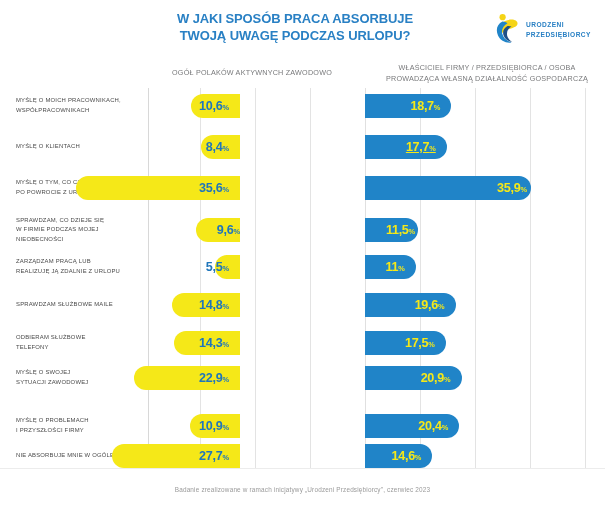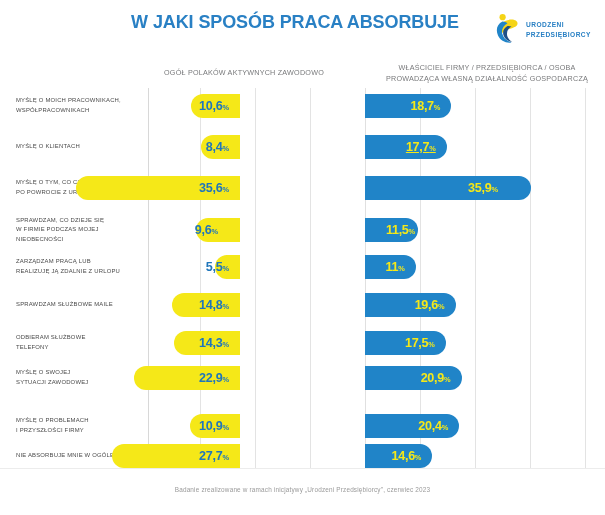--- a/index.html
+++ b/index.html
@@ -21,21 +21,21 @@
     position: absolute;
     left: 0; top: 0;
     width: 605px;
     height: 58px;
   }
   #title {
     position: absolute;
     left: 100px; top: 11px;
     width: 390px;
     text-align: center;
-    font-size: 18px;
+    font-size: 13px;
     font-weight: bold;
     line-height: 1.28;
     letter-spacing: -0.1px;
     color: #2980c4;
     text-transform: uppercase;
   }
   #title .line { display: block; white-space: nowrap; }
 
   #logo {
     position: absolute;
@@ -62,21 +62,21 @@
   
   .col-head {
     position: absolute;
     font-size: 7.2px;
     line-height: 1.5;
     letter-spacing: 0.22px;
     color: #77787a;
     text-align: center;
     text-transform: uppercase;
   }
-  #col-head-left  { left: 144px; top: 68px; width: 200px; }
+  #col-head-left  { left: 152px; top: 68px; width: 200px; }
   #col-head-right { left: 370px; top: 63px; width: 234px; }
 
   
   #chart {
     position: absolute;
     left: 0; top: 88px;
     width: 605px;
     height: 380px;
   }
   .gridline {
@@ -176,20 +176,21 @@
     color: #9a9a9a;
   }
 </style>
 </head>
 <body>
 
 <div id="header">
 
   <div id="title">
     <span class="line">W JAKI SPOSÓB PRACA ABSORBUJE</span>
+    <span class="line">TWOJĄ UWAGĘ PODCZAS URLOPU?</span>
   </div>
 
   <div id="logo">
     <div id="logo-mark">
       <svg viewBox="0 0 30 34" width="30" height="34" aria-hidden="true">
         <circle cx="9.6" cy="5.2" r="3.1" fill="#f5d416"></circle>
         <path d="M12 9 C19 6, 25 8, 24.5 12 C24 15.5, 18 16, 14 18 C10.5 19.8, 9 21, 9 21 L6.5 16 C6.5 16, 7.5 11, 12 9 Z" fill="#f5d416"></path>
         <path d="M9.5 9.5 C4 12, 2.5 18, 5 23.5 C7.2 28.4, 13 31.5, 18.5 30.5 C13.5 28.8, 10 25.5, 9.2 21.5 C8.4 17.4, 10.2 13.6, 14.5 11.2 C13 10.2, 11.2 9.4, 9.5 9.5 Z" fill="#2084c8"></path>
         <path d="M14.5 14 C10.5 16.2, 9.3 20, 10.6 23.6 C11.9 27.2, 15.3 29.6, 19.2 29.8 C15.6 27.6, 13.8 24.6, 14 21.4 C14.2 18.4, 15.8 16, 18.5 14.6 C17.2 14.1, 15.8 13.8, 14.5 14 Z" fill="#1f4f86"></path>
       </svg>
@@ -239,30 +240,30 @@
         <div class="val val-blue" style="left: 435.774px; transform: translate(-100%, -50%); text-decoration: underline;">17,7<span class="pct">%</span></div>
       </div>
       <div class="row" style="top: 88px; height: 24px;">
         <div class="row-label" style="top: 2.4px;">
           <div>MYŚLĘ O TYM, CO CZEKA MNIE</div>
           <div>PO POWROCIE Z URLOPU</div>
         </div>
         <div class="bar bar-yellow" style="right: 240px; width: 164.472px;"></div>
         <div class="val val-yellow" style="right: 251px;">35,6<span class="pct">%</span></div>
         <div class="bar bar-blue" style="left: 365px; width: 165.858px;"></div>
-        <div class="val val-blue" style="left: 498px; transform: translate(-100%, -50%); text-align: right;">35,9<span class="pct">%</span></div>
+        <div class="val val-blue" style="left: 527px; transform: translate(-100%, -50%); text-align: right;">35,9<span class="pct">%</span></div>
       </div>
       <div class="row" style="top: 130px; height: 24px;">
         <div class="row-label" style="top: -2.4px;">
           <div>SPRAWDZAM, CO DZIEJE SIĘ</div>
           <div>W FIRMIE PODCZAS MOJEJ</div>
           <div>NIEOBECNOŚCI</div>
         </div>
         <div class="bar bar-yellow" style="right: 240px; width: 44.352px;"></div>
-        <div class="val val-yellow" style="right: 262px;">9,6<span class="pct">%</span></div>
+        <div class="val val-yellow" style="right: 240px;">9,6<span class="pct">%</span></div>
         <div class="bar bar-blue" style="left: 365px; width: 53.13px;"></div>
         <div class="val val-blue" style="left: 407.13px; transform: translate(-100%, -50%); margin-left: 8px;">11,5<span class="pct">%</span></div>
       </div>
       <div class="row" style="top: 167px; height: 24px;">
         <div class="row-label" style="top: 2.4px;">
           <div>ZARZĄDZAM PRACĄ LUB</div>
           <div>REALIZUJĘ JĄ ZDALNIE Z URLOPU</div>
         </div>
         <div class="bar bar-yellow" style="right: 240px; width: 25.41px;"></div>
         <div class="val val-yellow" style="right: 251px;">5,5<span class="pct">%</span></div>

